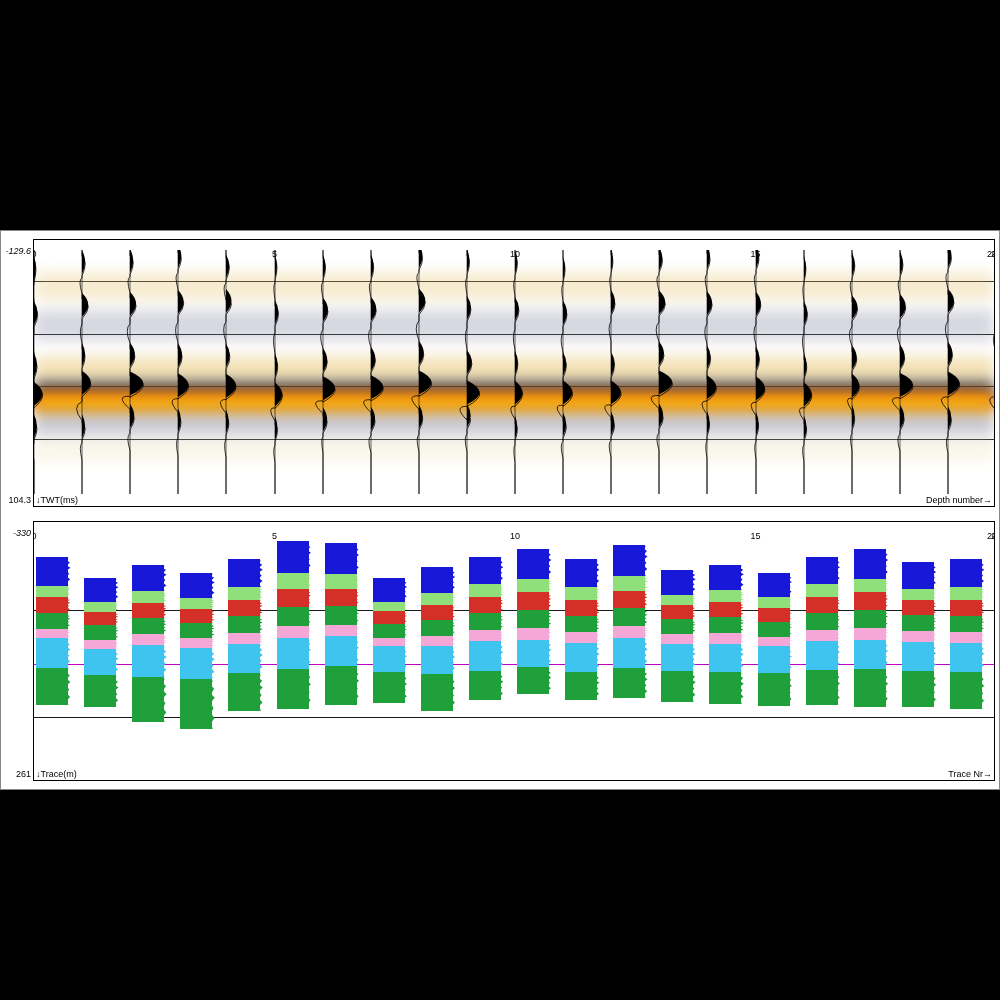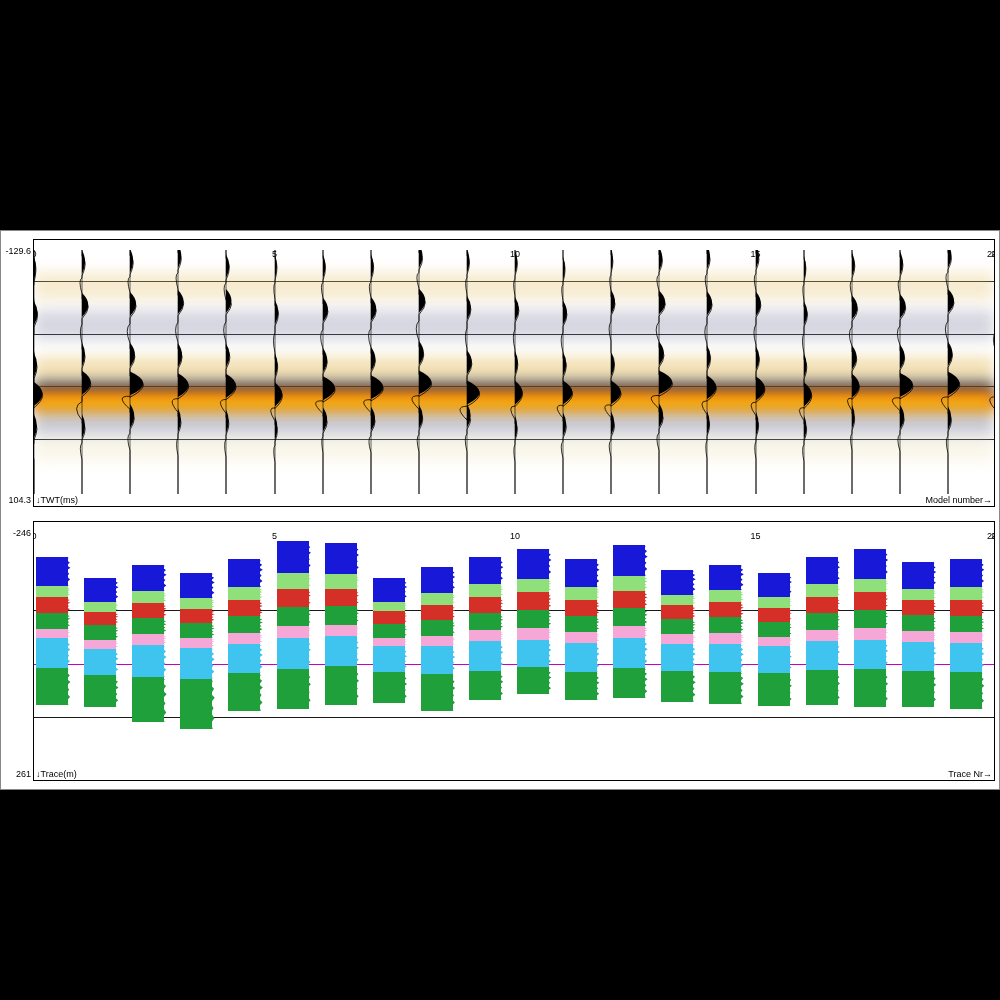--- a/index.html
+++ b/index.html
@@ -25,21 +25,21 @@
     left: 0; top: 10px; right: 0; bottom: 12px;
     overflow: hidden;
   }
   .gridline-h { position: absolute; left: 0; right: 0; height: 1px; background: #000; opacity: 0.9; }
   .xaxis-tick { position: absolute; font-size: 9px; color: #000; top: -1px; transform: translateX(-50%); }
   .corner-label {
     position: absolute; font-size: 9px; color: #000;
   }
   .bl-label { left: 2px; bottom: 1px; }
   .br-label { right: 2px; bottom: 1px; }
-  .tl-min { position:absolute; right:100%; padding-right:3px; font-size:9px; top:6px;}
+  .tl-min { position:absolute; right:100%; padding-right:3px; font-size:9px; top:6px;font-style:italic;}
   .bl-max { position:absolute; right:100%; padding-right:3px; font-size:9px; bottom:1px;}
 
   
   .heat {
     position: absolute; left:0; right:0;
   }
   .heat-band {
     position:absolute; left:0; right:0;
     filter: blur(7px);
   }
@@ -323,25 +323,25 @@
             <path d="M24 0 L24 6.735734419128885 Q28.22401928246184 13.47146883825777 24 27.47146883825777 L24 30.49611164515056 Q21.652841957197587 33.52075445204335 24 47.52075445204335 L24 54.244068321573835 Q36.41871223806717 60.96738219110433 24 74.96738219110432 L24 81.70312645081836 Q18.728886945951047 88.43887071053241 24 102.43887071053241 L24 109.18175444937154 Q32.796954081167556 115.92463818821066 24 129.92463818821068 L24 131.93651196066133 Q46.74668400528383 133.94838573311196 24 147.94838573311196 L24 147.8532076387596 Q11.46251421490017 147.75802954440724 24 161.75802954440724 L24 165.86084795 Q30.50973689731156 169.96366635559275 24 183.96366635559275 L24 188.05229479685744 Q20.900278477890772 192.1409232381221 24 206.1409232381221 L24 246" fill="none" stroke="#000" stroke-width="0.8"></path>
             <path d="M24 1.4714688382577705 Q28.22401928246184 13.47146883825777 24 25.47146883825777 Z" fill="#000"></path>
             <path d="M24 48.96738219110433 Q36.41871223806717 60.96738219110433 24 72.96738219110432 Z" fill="#000"></path>
             <path d="M24 103.92463818821066 Q32.796954081167556 115.92463818821066 24 127.92463818821066 Z" fill="#000"></path>
             <path d="M24 121.94838573311196 Q46.74668400528383 133.94838573311196 24 145.94838573311196 Z" fill="#000"></path>
             <path d="M24 157.96366635559275 Q30.50973689731156 169.96366635559275 24 181.96366635559275 Z" fill="#000"></path>
           </svg>
         </div>
       </div>
     <span class="corner-label bl-label arrow-d"><span>TWT(ms)</span></span>
-    <span class="corner-label br-label arrow-r"><span>Model number</span></span>
+    <span class="corner-label br-label arrow-r"><span>Depth number</span></span>
   </div>
 
   <div class="panel panel-bot">
-    <span class="tl-min">-246</span>
+    <span class="tl-min">-330</span>
     <span class="bl-max">261</span>
     <div class="plot-area" id="botPlot">
         <span class="xaxis-tick" style="left: 0px;">0</span>
         <span class="xaxis-tick" style="left: 240.5px;">5</span>
         <span class="xaxis-tick" style="left: 481px;">10</span>
         <span class="xaxis-tick" style="left: 721.5px;">15</span>
         <span class="xaxis-tick" style="left: 962px;">20</span>
         <span class="xaxis-tick" style="left: 958px;">20</span>
         <div class="gridline-h" style="top: 78.0854px;"></div>
         <div class="gridline-h" style="top: 131.569px;"></div>

